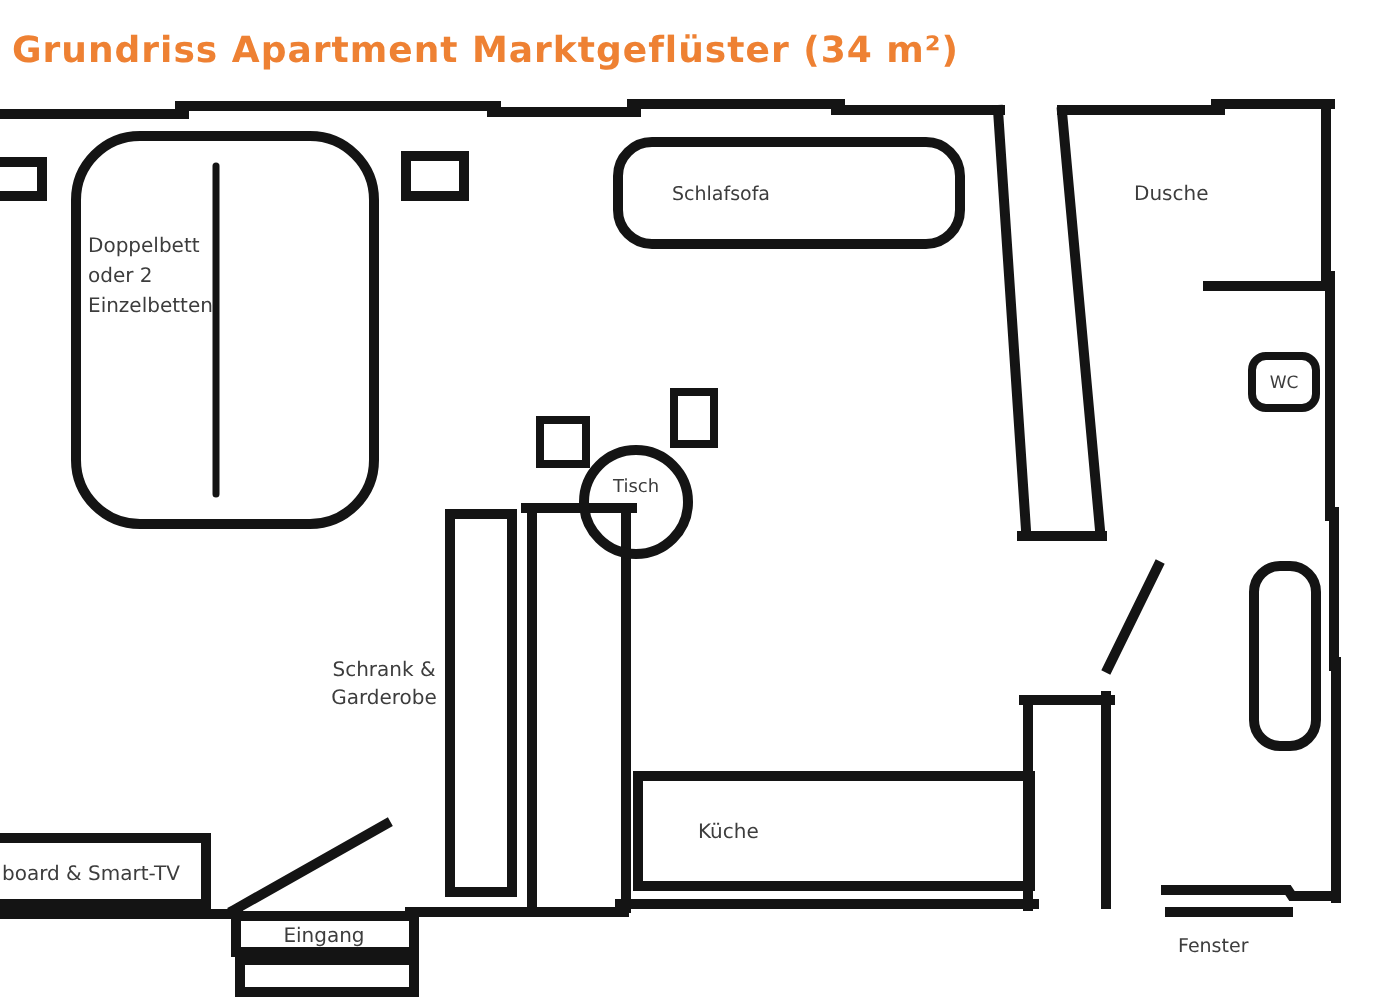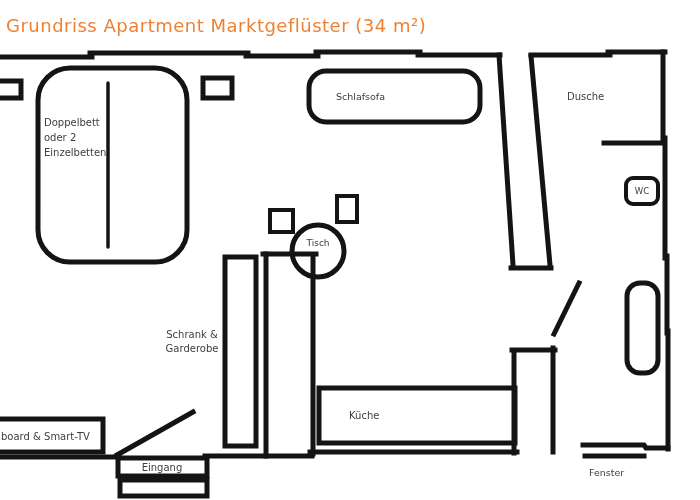--- a/index.html
+++ b/index.html
@@ -11,21 +11,21 @@
   }
   #stage {
     position: relative;
     width: 700px; height: 500px;
     background: #ffffff;
   }
   #plan-title {
     position: absolute;
     left: 6px; top: 15px;
     font-size: 18px;
-    font-weight: normal;
+    font-weight: bold;
     letter-spacing: 0.5px;
     color: #EE8133;
     white-space: nowrap;
   }
   svg#floorplan {
     position: absolute;
     left: 0; top: 0;
   }
   .wall   { stroke: #141414; stroke-width: 5;   fill: none; stroke-linecap: square; }
   .furn   { stroke: #141414; stroke-width: 5;   fill: none; }

